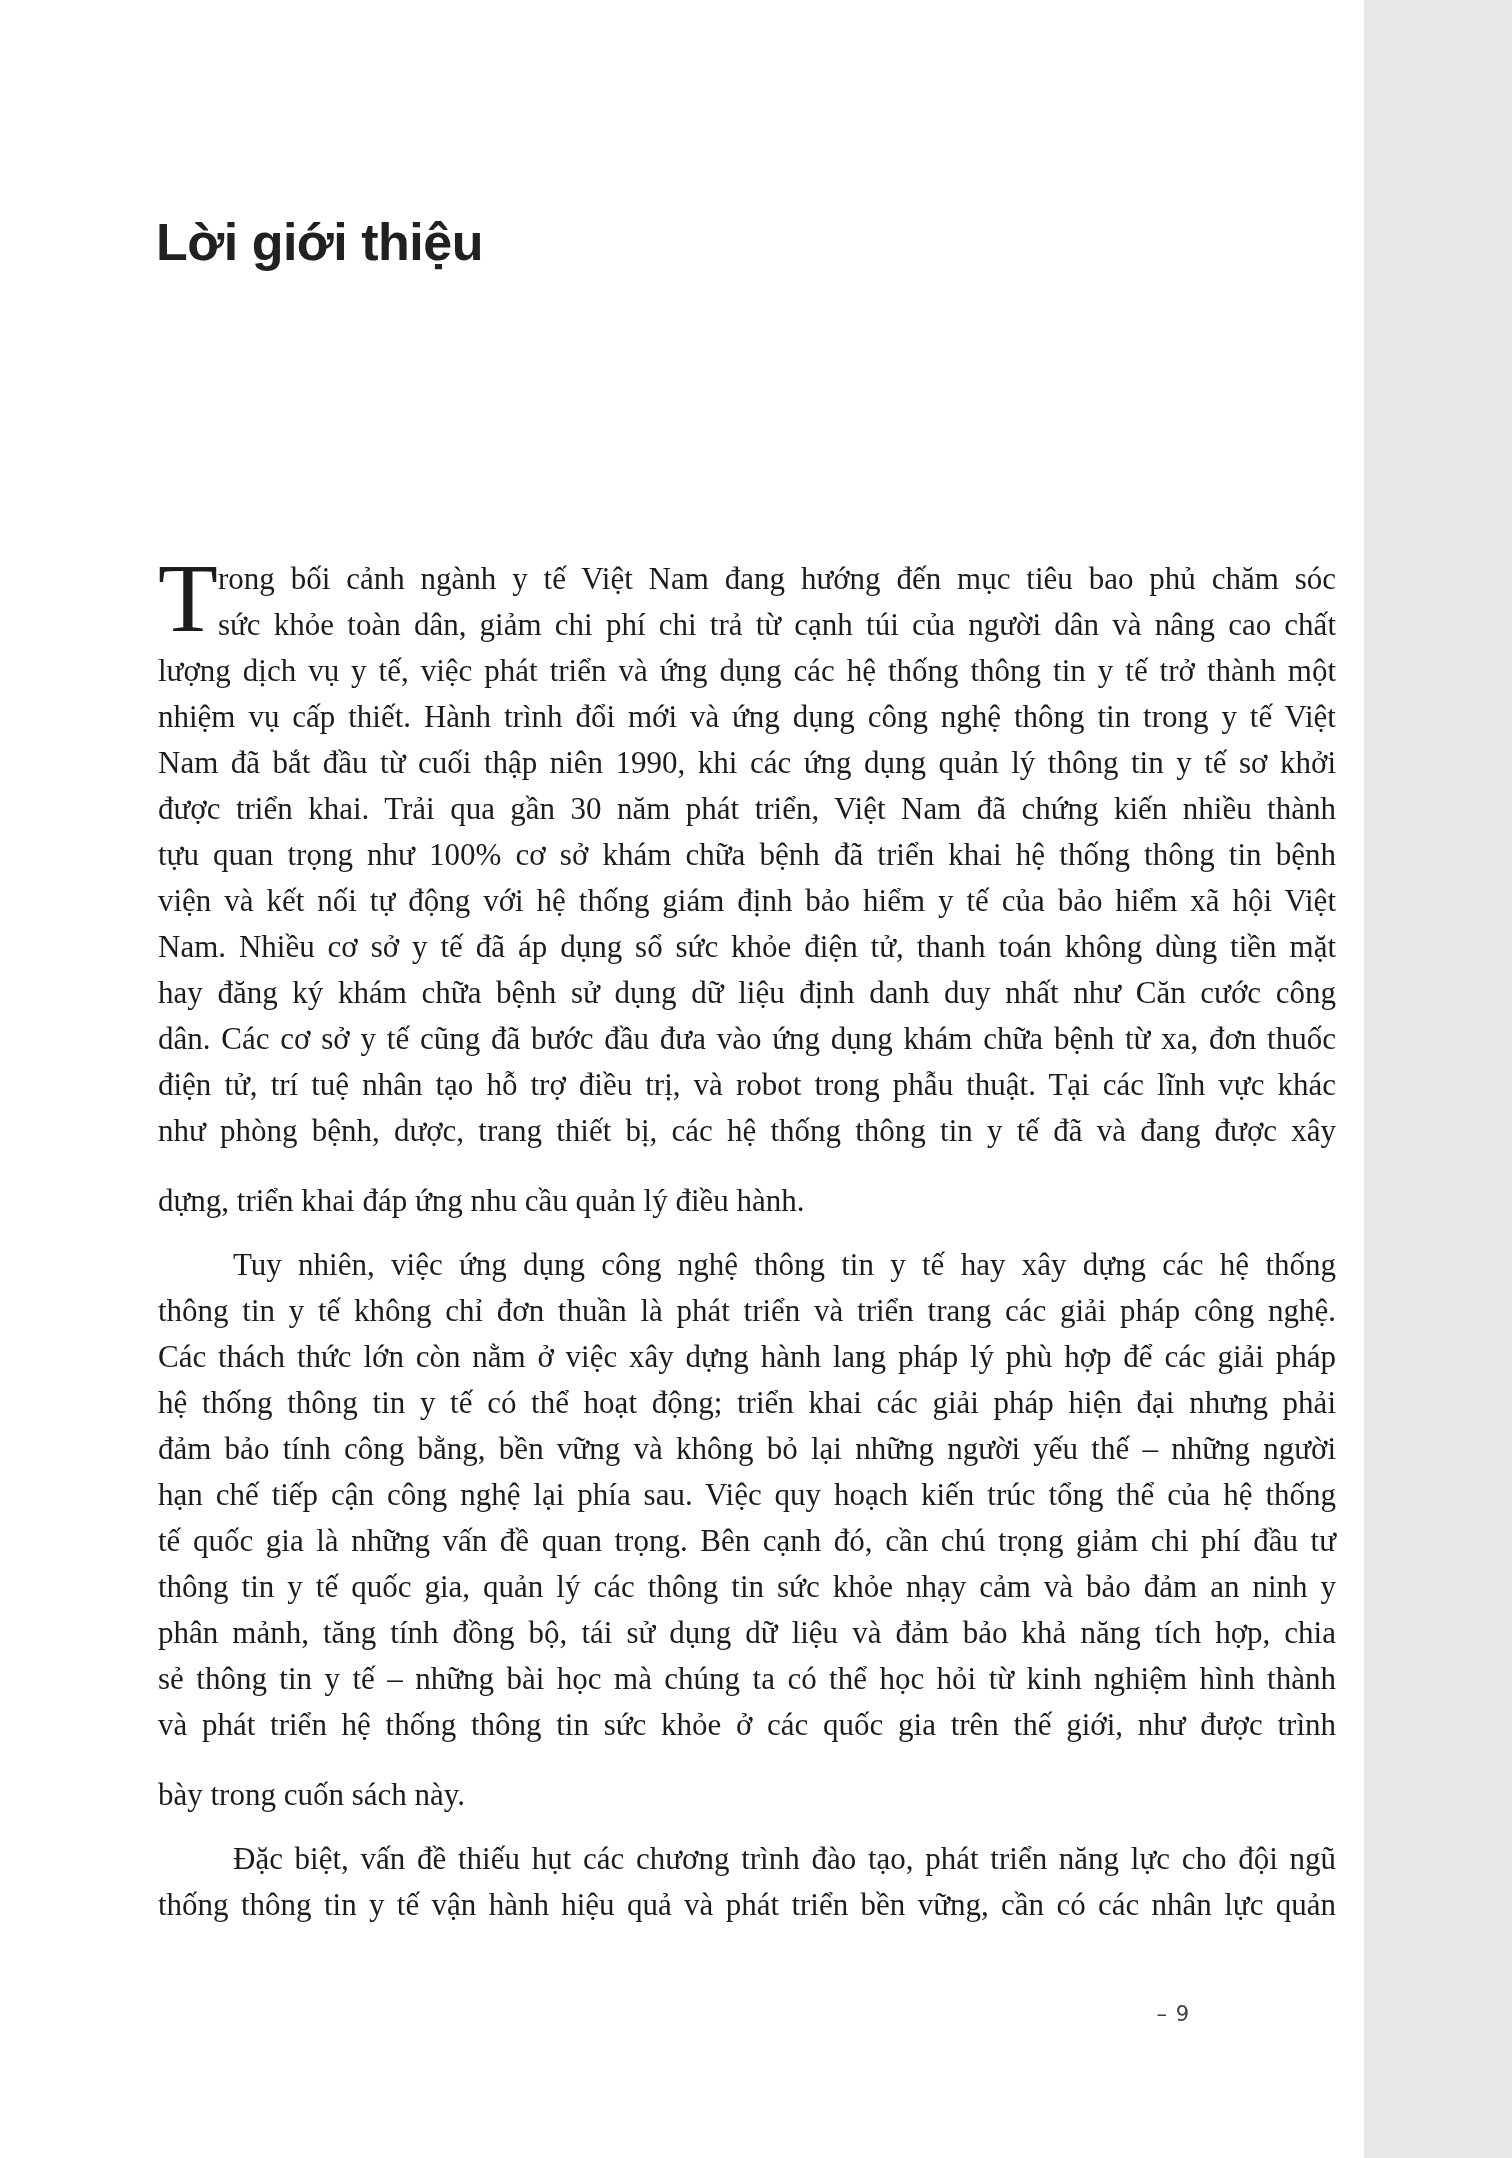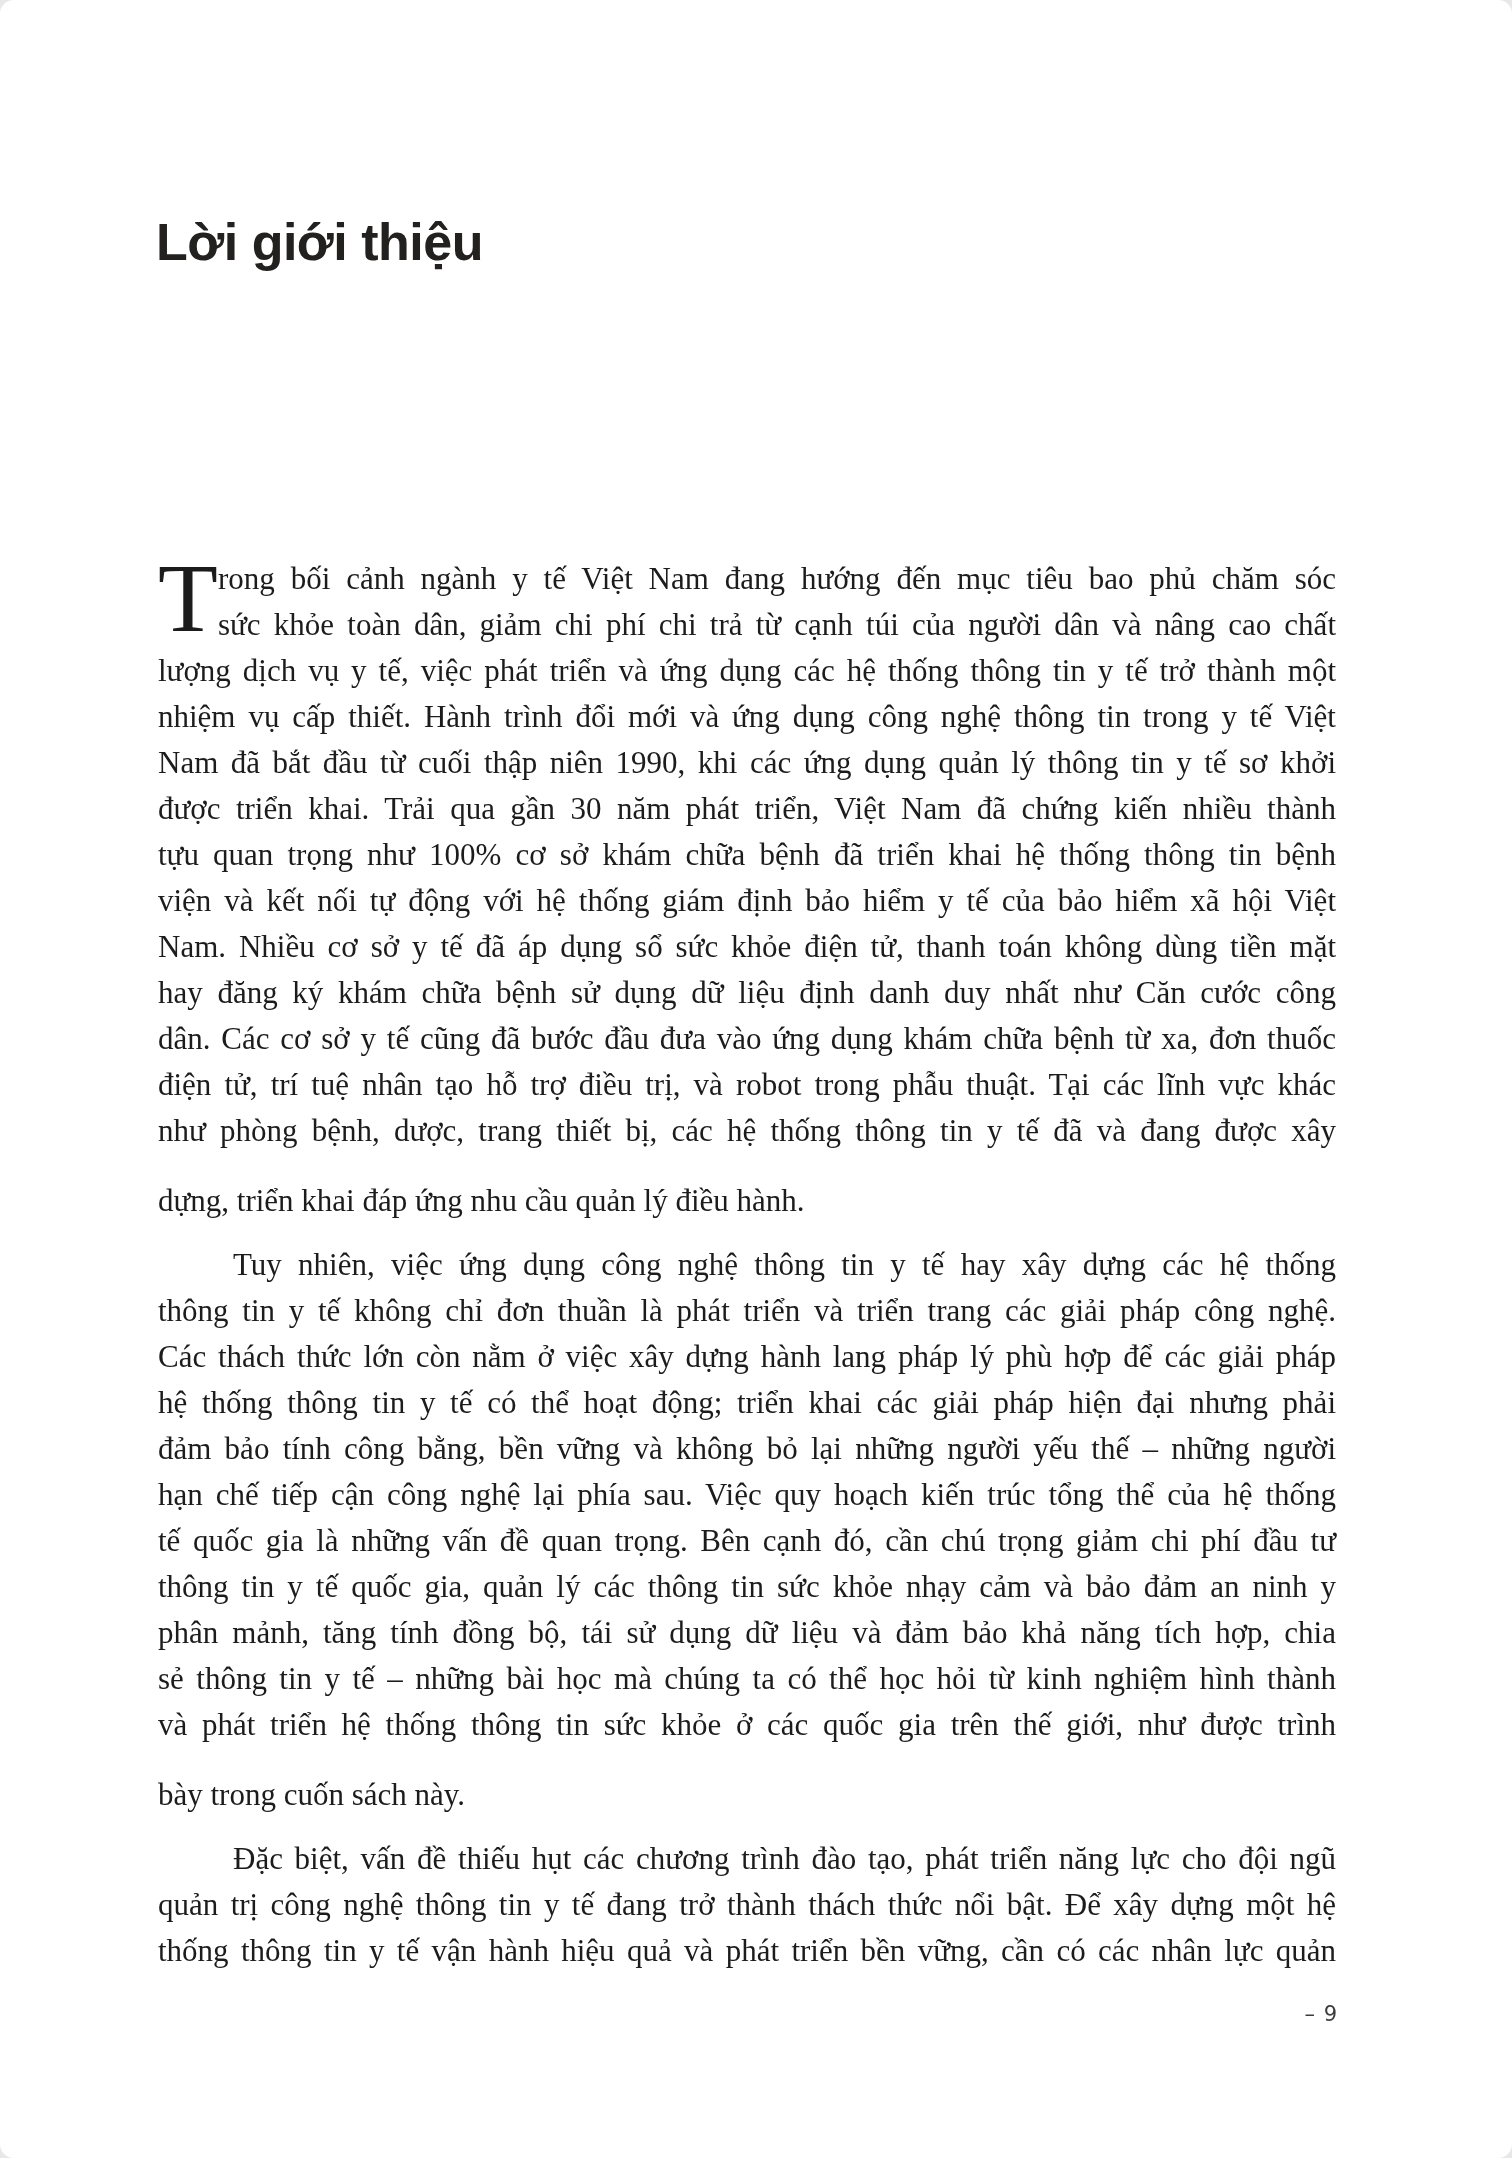--- a/index.html
+++ b/index.html
@@ -1,24 +1,23 @@
 <!DOCTYPE html>
 <html><head>
 <meta charset="utf-8">
 <style>
   html, body { margin: 0; padding: 0; background: #e8e8e8; }
   .page {
     position: relative;
-    width: 1512px;
+    width: 1364px;
     height: 2158px;
     background: #ffffff;
     font-family: "Liberation Serif", serif;
     color: #1c1c1c;
     overflow: hidden;
-    border-radius: 14px;
   }
   .title {
     position: absolute;
     left: 156px;
     top: 212px;
     margin: 0;
     font-family: "Liberation Sans", sans-serif;
     font-weight: 700;
     font-size: 52px;
     line-height: 60px;
@@ -97,21 +96,20 @@
         <div class="line">tế quốc gia là những vấn đề quan trọng. Bên cạnh đó, cần chú trọng giảm chi phí đầu tư</div>
         <div class="line">thông tin y tế quốc gia, quản lý các thông tin sức khỏe nhạy cảm và bảo đảm an ninh y</div>
         <div class="line">phân mảnh, tăng tính đồng bộ, tái sử dụng dữ liệu và đảm bảo khả năng tích hợp, chia</div>
         <div class="line">sẻ thông tin y tế – những bài học mà chúng ta có thể học hỏi từ kinh nghiệm hình thành</div>
         <div class="line">và phát triển hệ thống thông tin sức khỏe ở các quốc gia trên thế giới, như được trình</div>
         <div class="line ragged">bày trong cuốn sách này.</div>
       </div>
 
     <div class="para">
         <div class="line indent">Đặc biệt, vấn đề thiếu hụt các chương trình đào tạo, phát triển năng lực cho đội ngũ</div>
-        <div class="line">quản trị công nghệ thông tin y tế đang trở thành thách thức nổi bật. Để xây dựng một hệ</div>
         <div class="line">thống thông tin y tế vận hành hiệu quả và phát triển bền vững, cần có các nhân lực quản</div>
       </div>
 
   </div>
 
   <div class="pagenum">– 9</div>
 
 </div>
 
 </body></html>

